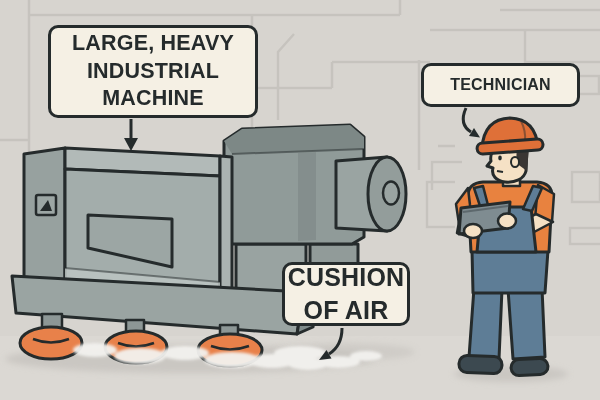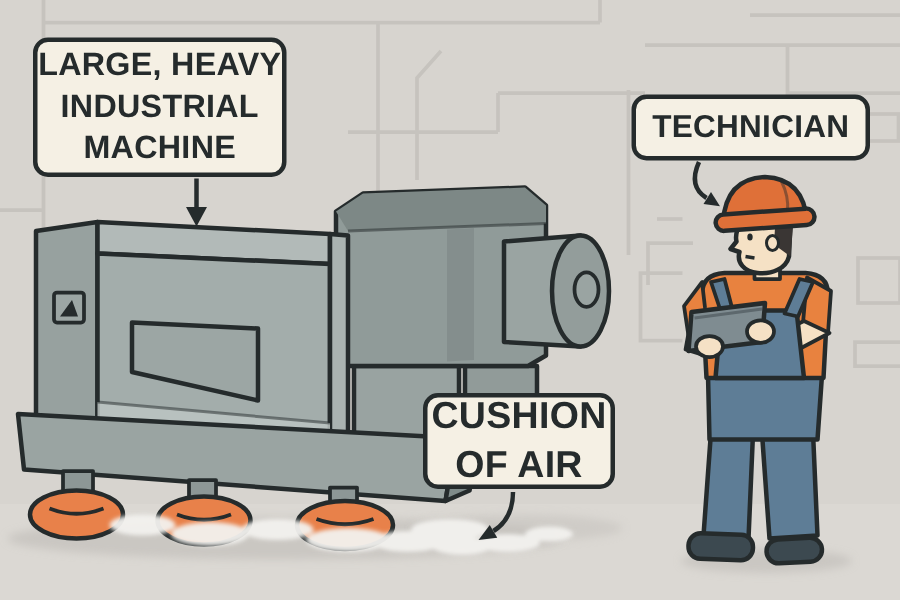--- a/index.html
+++ b/index.html
@@ -3,22 +3,22 @@
 <meta charset="utf-8">
 <style>
   html,body{margin:0;padding:0}
   .stage{position:relative;width:600px;height:400px;overflow:hidden;
          background:#d7d4cf;font-family:"Liberation Sans",sans-serif}
   .stage svg{position:absolute;left:0;top:0}
   .callout{position:absolute;display:flex;align-items:center;justify-content:center;
            text-align:center;background:#f5f0e4;border:3px solid #252b2c;border-radius:10px;
            color:#252b2c;font-weight:700;white-space:pre-line;letter-spacing:.2px;
            box-sizing:border-box}
-  #callout-machine{left:22px;top:25px;width:169px;height:93px;font-size:21.5px;line-height:1.28}
-  #callout-technician{left:421px;top:63px;width:159px;height:44px;font-size:21px}
+  #callout-machine{left:48px;top:25px;width:210px;height:93px;font-size:21.5px;line-height:1.28}
+  #callout-technician{left:421px;top:63px;width:159px;height:44px;font-size:16px}
   #callout-cushion{left:282px;top:262px;width:128px;height:64px;font-size:25px;line-height:1.32}
 </style>
 </head>
 <body>
 
 <div class="stage">
 
 <svg width="600" height="400" viewBox="0 0 600 400">
   <defs>
     <filter id="blur4" x="-30%" y="-80%" width="160%" height="260%">

